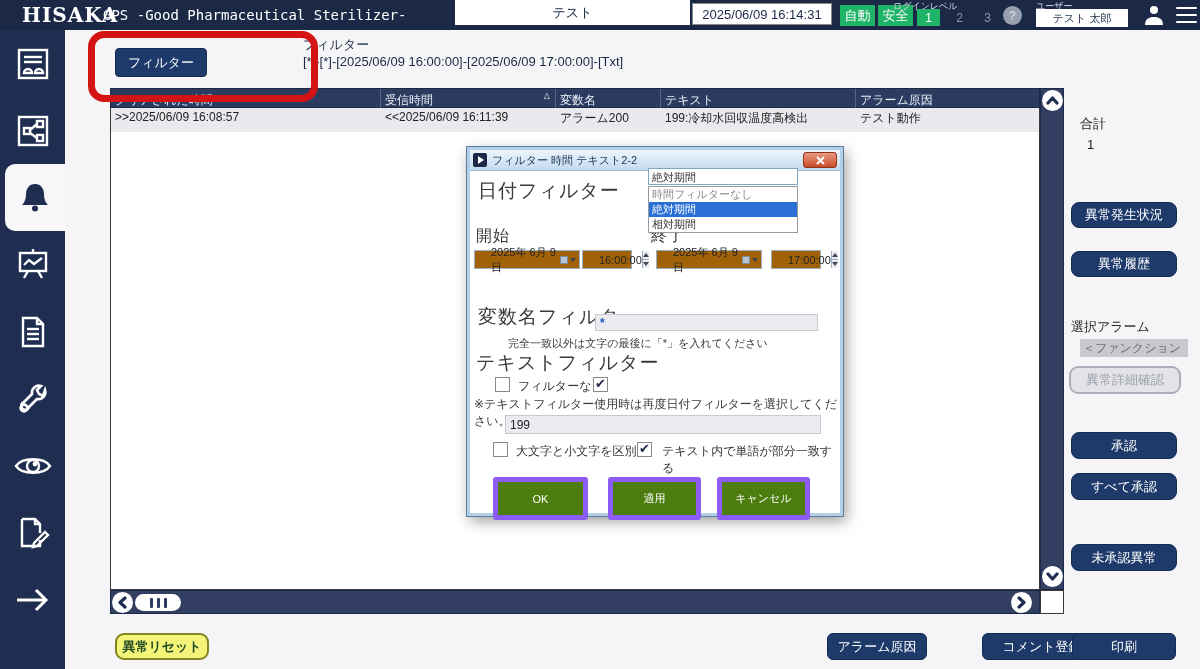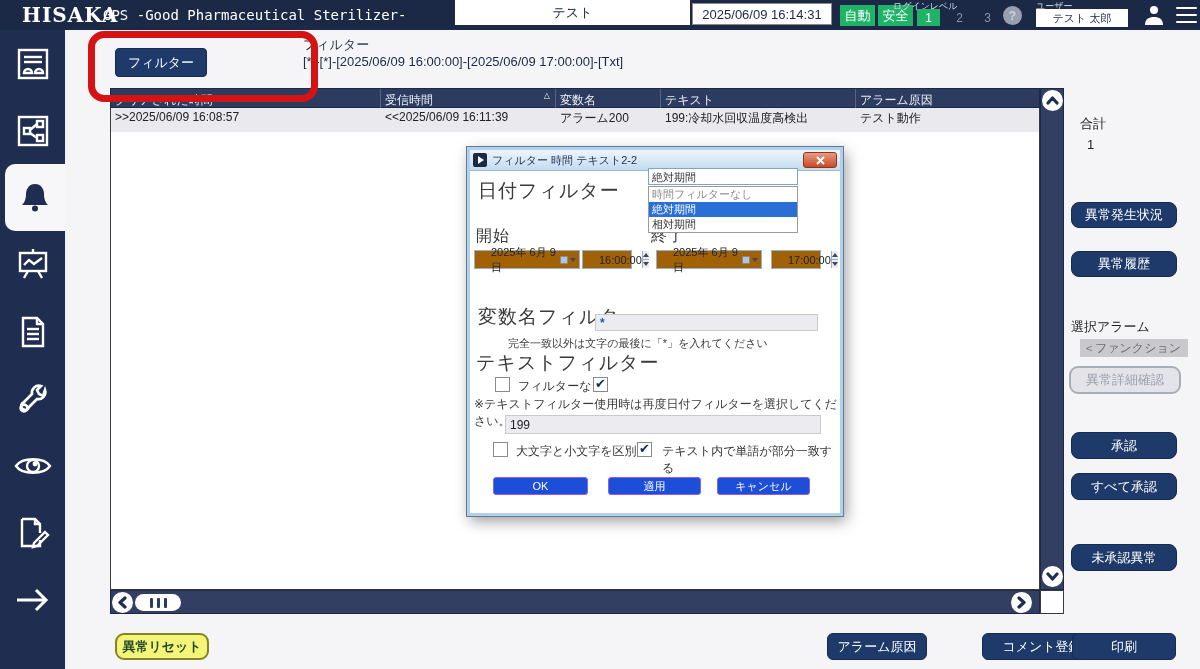--- a/index.html
+++ b/index.html
@@ -83,21 +83,21 @@
   .spin u { flex:1; background:#e9edf2; display:flex; align-items:center; justify-content:center; cursor:pointer; }
   .spin u:first-child { border-bottom:1px solid #9ab0c4; }
   .spin u::after { content:""; border-left:3px solid transparent; border-right:3px solid transparent; }
   .spin u.up::after { border-bottom:4px solid #445; }
   .spin u.dn::after { border-top:4px solid #445; }
   .ginput { position:absolute; background:#ececf0; border:1px solid #c9c9cf; font-size:12px; color:#222; padding:0 4px; font-family:"Liberation Sans","DejaVu Sans",sans-serif; }
   .dlg-help { position:absolute; font-size:11px; color:#3a3a3a; }
   .cbx { position:absolute; width:15px; height:15px; background:#fff; border:1px solid #8a8a8a; cursor:pointer; }
   .cbx.on::after { content:"✔"; position:absolute; left:1px; top:-2px; font-size:13px; color:#1b2947; font-weight:bold; }
   .cb-label { position:absolute; font-size:12px; color:#333; }
-  .dlg-btn { position:absolute; top:327px; height:18px; background:#1d4ed8; color:#fff; border:1px solid #8b5cf6; border-radius:3px; font-size:11px; display:flex; align-items:center; justify-content:center; cursor:pointer; }
+  .dlg-btn { position:absolute; top:327px; height:43px; background:#4d7c0f; color:#fff; border:5px solid #8b5cf6; border-radius:3px; font-size:11px; display:flex; align-items:center; justify-content:center; cursor:pointer; }
 </style>
 </head>
 <body>
 
 <div class="stage">
 
   <div class="hdr">
     <div class="logo">HISAKA</div>
     <div class="app-title">GPS -Good Pharmaceutical Sterilizer-</div>
     <div class="mode-box">テスト</div>

